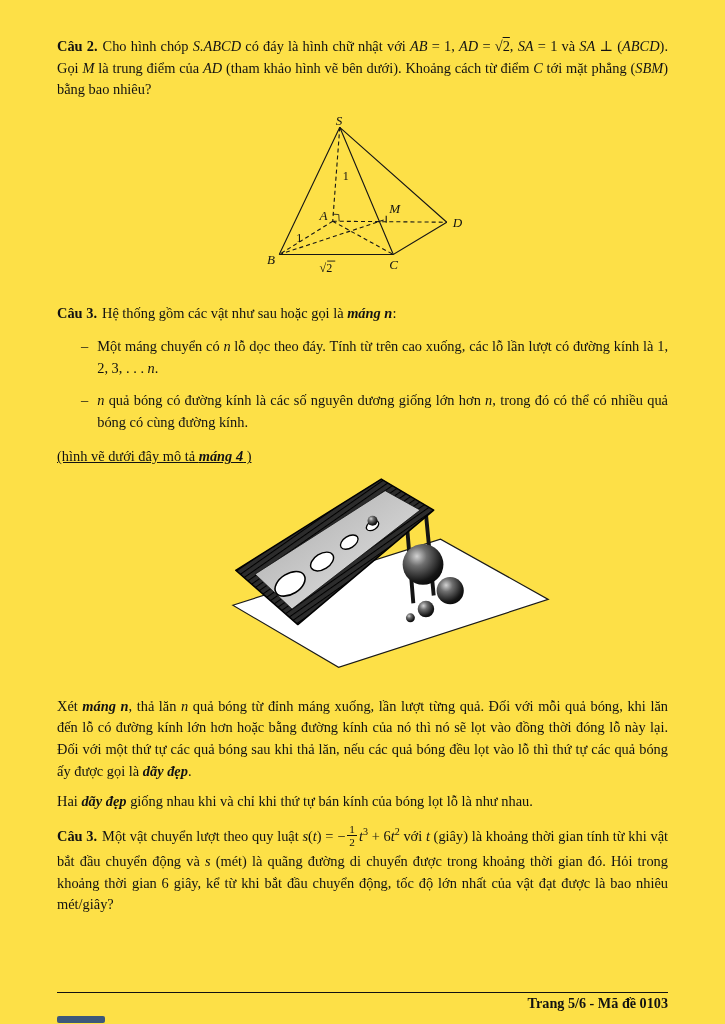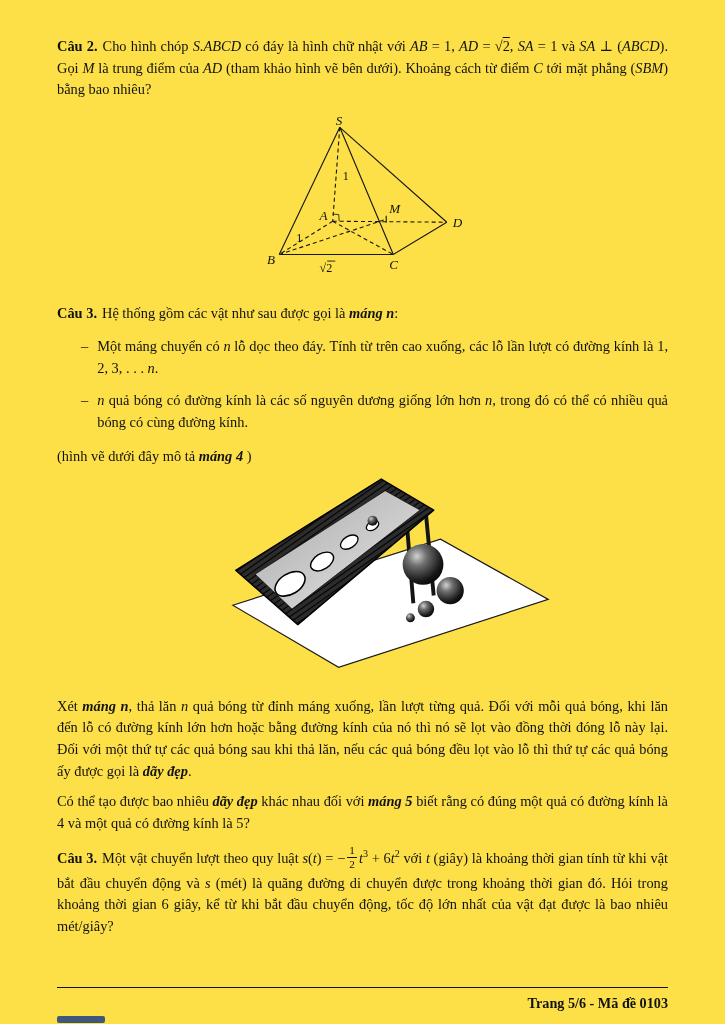--- a/index.html
+++ b/index.html
@@ -30,21 +30,21 @@
   .fig-trough{margin:6px 0 8px;}
   .fig-trough svg{position:relative;left:28px;}
   .section{margin-top:15px;}
   .bullets{margin:11px 0 0;padding-left:14px;}
   .bullet{display:flex;gap:9px;margin-bottom:11px;padding-left:10px;}
   .bullet .marker{flex:0 0 auto;}
   .para{margin-bottom:9px;}
   .footer{
     position:absolute;left:57px;right:57px;bottom:10px;
     border-top:1.6px solid #111;
-    padding-top:5px;text-align:right;font-weight:700;font-size:14.2px;
+    text-align:right;font-weight:700;font-size:14.2px;
   }
   .artifact{
     position:absolute;left:57px;bottom:1px;width:48px;height:7px;
     background:#28497f;opacity:.9;border-radius:2px;
   }
   svg text{font-family:"Liberation Serif","DejaVu Serif",serif;}
 </style>
 </head>
 <body>
 
@@ -82,34 +82,34 @@
             <text x="85" y="64">1</text>
             <text x="39" y="126">1</text>
             <text x="62" y="155">√2</text>
           </g>
         </g>
       </svg>
     </div>
   </section>
 
   <section class="question section">
-    <p><b class="q-label">Câu 3.</b><span><span>Hệ thống gồm các vật như sau được gọi là </span><span class="rs-bi">máng n</span><span>:</span></span></p>
+    <p><b class="q-label">Câu 3.</b><span><span>Hệ thống gồm các vật như sau hoặc gọi là </span><span class="rs-bi">máng n</span><span>:</span></span></p>
 
     <div class="bullets">
       <div class="bullet">
         <span class="marker">–</span>
         <p><span>Một máng chuyển có </span><span class="rs-i">n</span><span> lỗ dọc theo đáy. Tính từ trên cao xuống, các lỗ lần lượt có đường kính là 1, 2, 3, . . . </span><span class="rs-i">n</span><span>.</span></p>
       </div>
       <div class="bullet">
         <span class="marker">–</span>
         <p><span class="rs-i">n</span><span> quả bóng có đường kính là các số nguyên dương giống lớn hơn </span><span class="rs-i">n</span><span>, trong đó có thể có nhiều quả bóng có cùng đường kính.</span></p>
       </div>
     </div>
 
-    <p class="para" style="margin-top:13px;"><span>(hình vẽ dưới đây mô tả </span><span class="rs-bi">máng 4</span><span> )</span></p>
+    <p class="para" style="margin-top:13px;text-decoration:underline;"><span>(hình vẽ dưới đây mô tả </span><span class="rs-bi">máng 4</span><span> )</span></p>
 
     <div class="fig fig-trough">
       <svg viewBox="0 0 340 210" width="330" height="204">
         <defs>
           <radialGradient id="ballg" cx="0.35" cy="0.3" r="0.85">
             <stop offset="0" stop-color="#d2d2d2"></stop>
             <stop offset="0.28" stop-color="#6f6f6f"></stop>
             <stop offset="0.72" stop-color="#161616"></stop>
             <stop offset="1" stop-color="#000000"></stop>
           </radialGradient>
@@ -139,21 +139,21 @@
         <circle cx="151" cy="45" r="5.2" fill="url(#ballg)"></circle>
 
         <circle cx="203" cy="90" r="21" fill="url(#ballg)"></circle>
         <circle cx="231" cy="117" r="14" fill="url(#ballg)"></circle>
         <circle cx="206" cy="136" r="8.5" fill="url(#ballg)"></circle>
         <circle cx="190" cy="145" r="4.6" fill="url(#ballg)"></circle>
       </svg>
     </div>
 
     <p class="para"><span>Xét </span><span class="rs-bi">máng n</span><span>, thả lăn </span><span class="rs-i">n</span><span> quả bóng từ đỉnh máng xuống, lần lượt từng quả. Đối với mỗi quả bóng, khi lăn đến lỗ có đường kính lớn hơn hoặc bằng đường kính của nó thì nó sẽ lọt vào đồng thời đóng lỗ này lại. Đối với một thứ tự các quả bóng sau khi thả lăn, nếu các quả bóng đều lọt vào lỗ thì thứ tự các quả bóng ấy được gọi là </span><span class="rs-bi">dãy đẹp</span><span>.</span></p>
-    <p class="para"><span>Có thể tạo được bao nhiêu </span><span class="rs-bi">dãy đẹp</span><span> khác nhau đối với </span><span class="rs-bi">máng 5</span><span> biết rằng có đúng một quả có đường kính là 4 và một quả có đường kính là 5?</span></p>
+    <p class="para"><span>Hai </span><span class="rs-bi">dãy đẹp</span><span> giống nhau khi và chỉ khi thứ tự bán kính của bóng lọt lỗ là như nhau.</span></p>
   </section>
 
   <section class="question" style="margin-top:12px;">
     <p><b class="q-label">Câu 3.</b><span><span>Một vật chuyển lượt theo quy luật </span><span class="rs-i">s</span><span>(</span><span class="rs-i">t</span><span>) = −</span><span class="frac">
             <span class="num">1</span>
             <span class="den">2</span>
           </span><span class="rs-i">t</span><span class="rs-sup">3</span><span> + 6</span><span class="rs-i">t</span><span class="rs-sup">2</span><span> với </span><span class="rs-i">t</span><span> (giây) là khoảng thời gian tính từ khi vật bắt đầu chuyển động và </span><span class="rs-i">s</span><span> (mét) là quãng đường di chuyển được trong khoảng thời gian đó. Hỏi trong khoảng thời gian 6 giây, kể từ khi bắt đầu chuyển động, tốc độ lớn nhất của vật đạt được là bao nhiêu mét/giây?</span></span></p>
   </section>
 
   <div class="footer">

